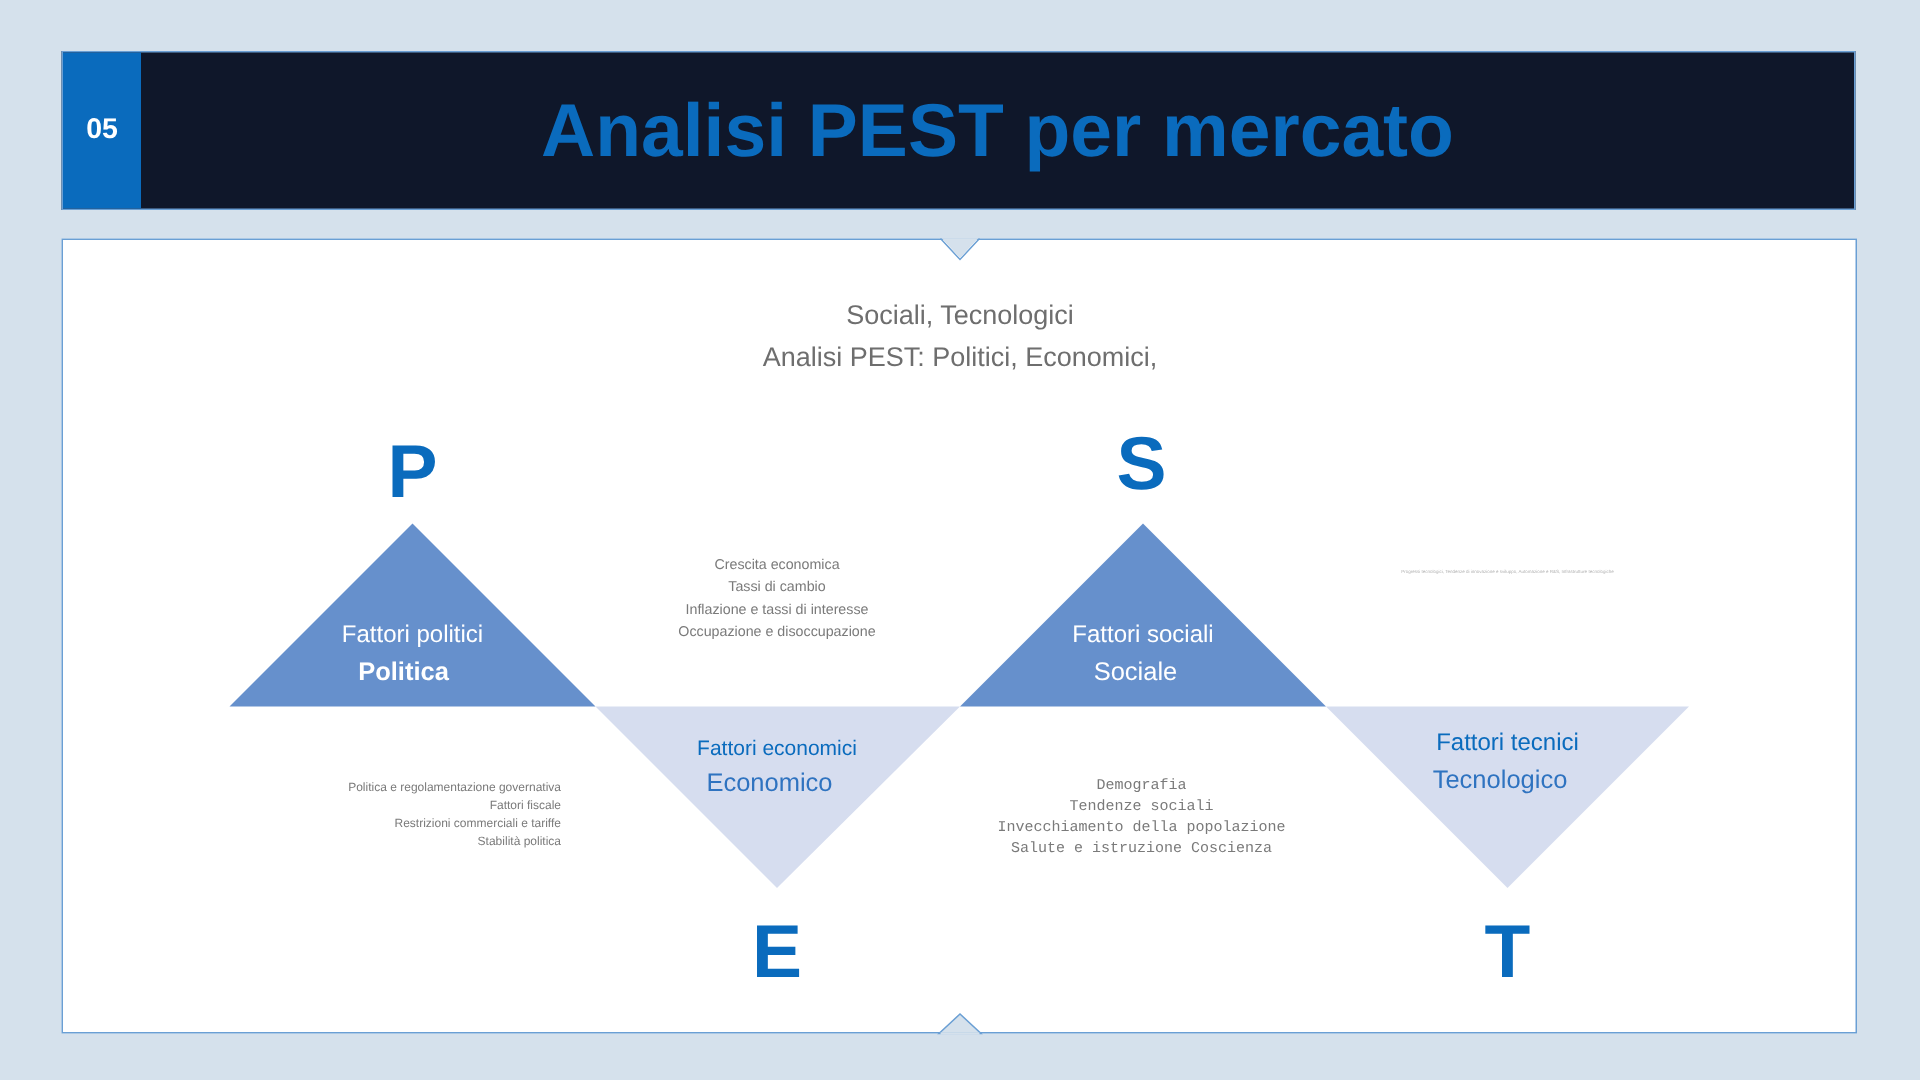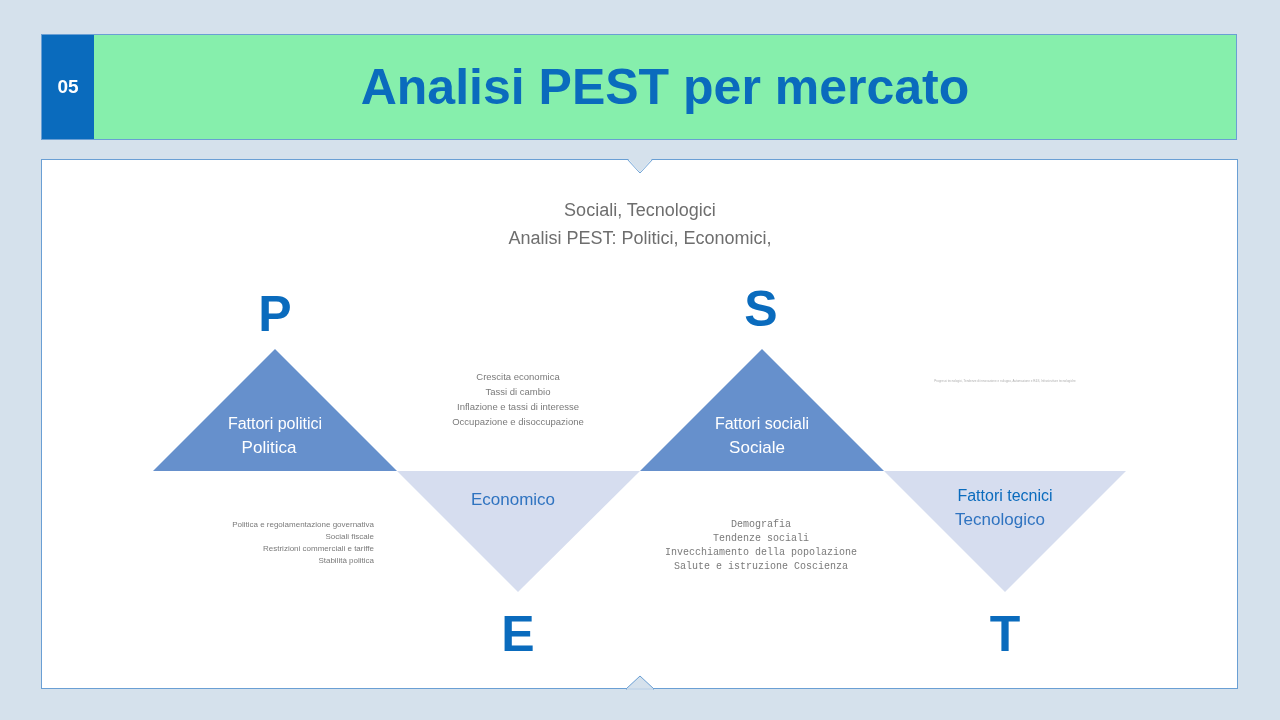--- a/index.html
+++ b/index.html
@@ -2,21 +2,21 @@
 <html><head>
 <meta charset="utf-8">
 <style>
   html, body { margin:0; padding:0; }
   body {
     width:1280px; height:720px; background:#d5e1ec; position:relative; overflow:hidden;
     font-family:"Liberation Sans", sans-serif;
   }
   .header-box {
     position:absolute; left:41px; top:34px; width:1196px; height:106px;
-    background:#86efac; border:1px solid #6a9fd4; box-sizing:border-box;
+    background:#0f172a; border:1px solid #6a9fd4; box-sizing:border-box;
   }
   .slide-num {
     position:absolute; left:0; top:0; width:52px; height:104px; background:#0a6bbd;
     color:#ffffff; font-weight:bold; font-size:19px; display:flex; align-items:center; justify-content:center;
   }
   .page-title {
     position:absolute; left:52px; right:0; top:0; height:104px; display:flex; align-items:center; justify-content:center;
     color:#0a6bbd; font-weight:bold; font-size:50px; letter-spacing:0px;
   }
   .main-box {
@@ -81,44 +81,45 @@
   <div>Analisi PEST: Politici, Economici,</div>
 </div>
 
 <div class="big-letter" style="left:235px; top:289px;">P</div>
 <div class="big-letter" style="left:478px; top:609px;">E</div>
 <div class="big-letter" style="left:721px; top:284px;">S</div>
 <div class="big-letter" style="left:965px; top:609px;">T</div>
 
 <div class="tri-label up" style="left:175px; top:413px;">
   <div class="t1">Fattori politici</div>
-  <div class="t2" style="margin-left:-12px;">Politica</div>
+  <div class="t2" style="margin-left:-12px;font-weight:bold;">Politica</div>
 </div>
 <div class="tri-label down" style="left:418px; top:487px;">
+  <div class="t1">Fattori economici</div>
   <div class="t2" style="margin-left:-10px;">Economico</div>
 </div>
 <div class="tri-label up" style="left:662px; top:413px;">
   <div class="t1">Fattori sociali</div>
   <div class="t2" style="margin-left:-10px;">Sociale</div>
 </div>
 <div class="tri-label down" style="left:905px; top:485px;">
   <div class="t1" style="font-size:16px;">Fattori tecnici</div>
   <div class="t2" style="margin-left:-10px;">Tecnologico</div>
 </div>
 
 <ul class="detail-list econ-list">
   <li>Crescita economica</li>
   <li>Tassi di cambio</li>
   <li>Inflazione e tassi di interesse</li>
   <li>Occupazione e disoccupazione</li>
 </ul>
 
 <ul class="detail-list pol-list">
   <li>Politica e regolamentazione governativa</li>
-  <li>Sociali fiscale</li>
+  <li>Fattori fiscale</li>
   <li>Restrizioni commerciali e tariffe</li>
   <li>Stabilità politica</li>
 </ul>
 
 <ul class="detail-list soc-list">
   <li>Demografia</li>
   <li>Tendenze sociali</li>
   <li>Invecchiamento della popolazione</li>
   <li>Salute e istruzione Coscienza</li>
 </ul>

